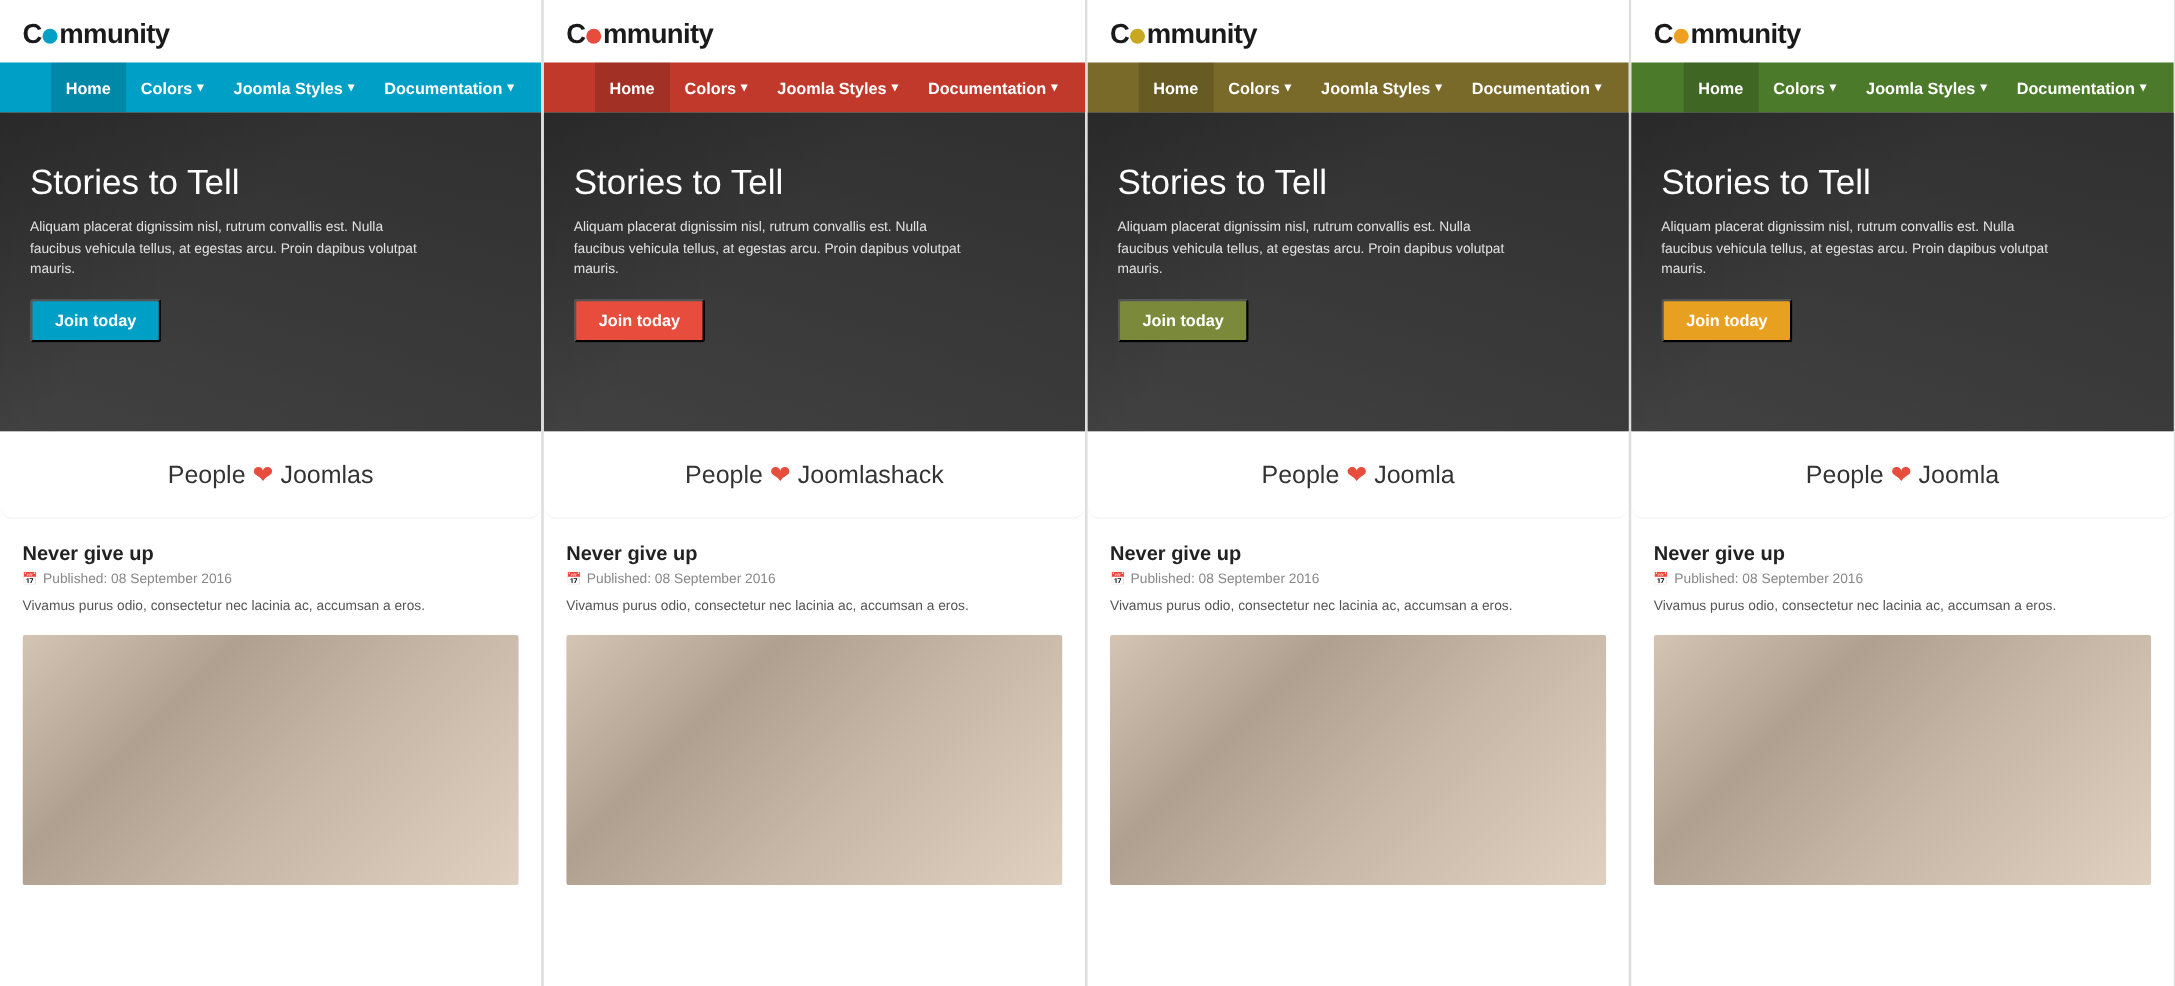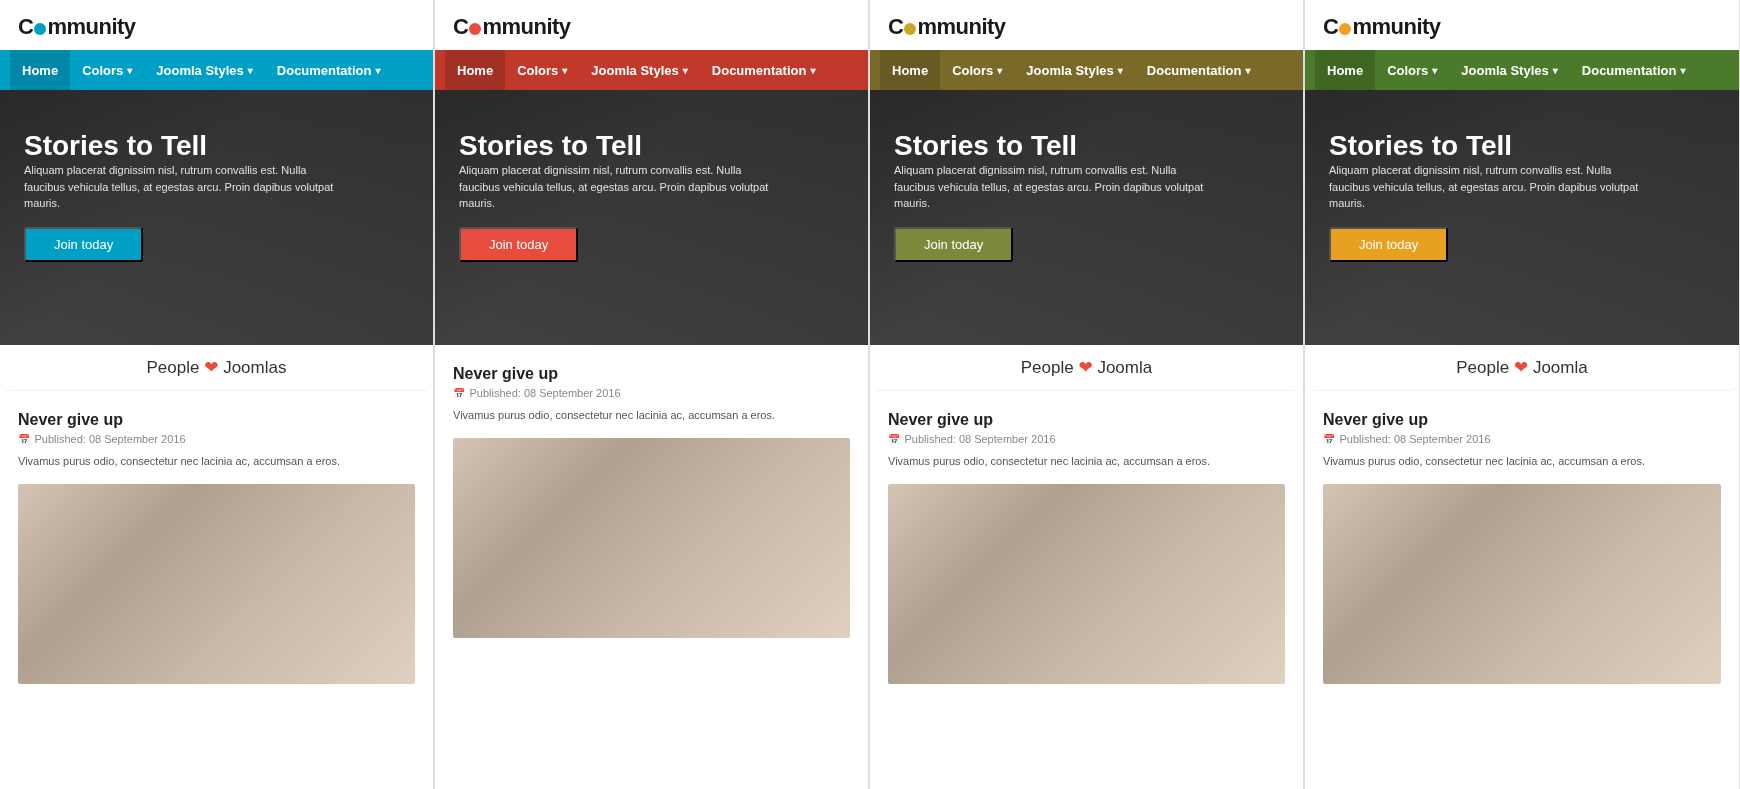--- a/index.html
+++ b/index.html
@@ -38,20 +38,21 @@
       position: relative;
       top: 1px;
     }
 
     
     .navbar {
       display: flex;
       align-items: center;
       height: 40px;
       padding: 0 10px;
+      justify-content: flex-end;
     }
     .nav-item {
       padding: 0 12px;
       height: 40px;
       display: flex;
       align-items: center;
       font-size: 13px;
       font-weight: 600;
       color: #fff;
       cursor: pointer;
@@ -87,44 +88,45 @@
         linear-gradient(180deg, #2c2c2c 0%, #5a5a5a 100%);
     }
     .hero-content {
       position: relative;
       z-index: 2;
       padding: 40px 24px 0;
       color: #fff;
     }
     .hero-title {
       font-size: 28px;
-      font-weight: 700;
+      font-weight: 400;
+      margin-bottom: 12px;
     }
     .hero-text {
       font-size: 11px;
       line-height: 1.5;
       max-width: 320px;
       color: rgba(255,255,255,0.85);
       margin-bottom: 15px;
     }
     .hero-btn {
       display: inline-block;
-      padding: 8px 28px;
+      padding: 8px 18px;
       font-size: 13px;
-      font-weight: 400;
+      font-weight: 700;
       color: #fff;
       border-radius: 3px;
       cursor: pointer;
     }
 
     
     .people-bar {
-      padding: 12px 0;
+      padding: 22px 0;
       text-align: center;
-      font-size: 17px;
+      font-size: 20px;
       font-weight: 400;
       color: #333;
       border-bottom: 1px solid #f0f0f0;
       border-radius: 10px;
     }
     .heart {
       color: #e74c3c;
     }
 
     
@@ -221,20 +223,21 @@
         <div class="nav-item active">Home</div>
         <div class="nav-item">Colors<span class="caret"> ▾</span></div>
         <div class="nav-item">Joomla Styles<span class="caret"> ▾</span></div>
         <div class="nav-item">Documentation<span class="caret"> ▾</span></div>
       </div>
       <div class="hero">
         <div class="hero-bg"></div>
         <div class="hero-image-sim" style="background: linear-gradient(rgba(40, 40, 40, 0.7) 0%, rgba(60, 60, 60, 0.5) 100%);"></div>
         <div class="hero-content"><h1 class="hero-title">Stories to Tell</h1><p class="hero-text">Aliquam placerat dignissim nisl, rutrum convallis est. Nulla faucibus vehicula tellus, at egestas arcu. Proin dapibus volutpat mauris.</p><button class="hero-btn" style="background: rgb(231, 76, 60);">Join today</button></div>
       </div>
+      <div class="people-bar">People <span class="heart">❤</span> Joomlashack</div>
       <div class="article-section">
         <h2 class="article-title">Never give up</h2>
         <div class="article-meta">
           <span style="font-size:10px;">📅</span> 
           <span>Published: 08 September 2016</span>
         </div>
         <p class="article-excerpt">Vivamus purus odio, consectetur nec lacinia ac, accumsan a eros.</p>
         <div class="article-image">
           <div class="article-image-sim" style="background: linear-gradient(135deg, rgb(212, 196, 180) 0%, rgb(176, 160, 144) 30%, rgb(200, 184, 168) 60%, rgb(224, 208, 192) 100%);"></div>
         </div>

